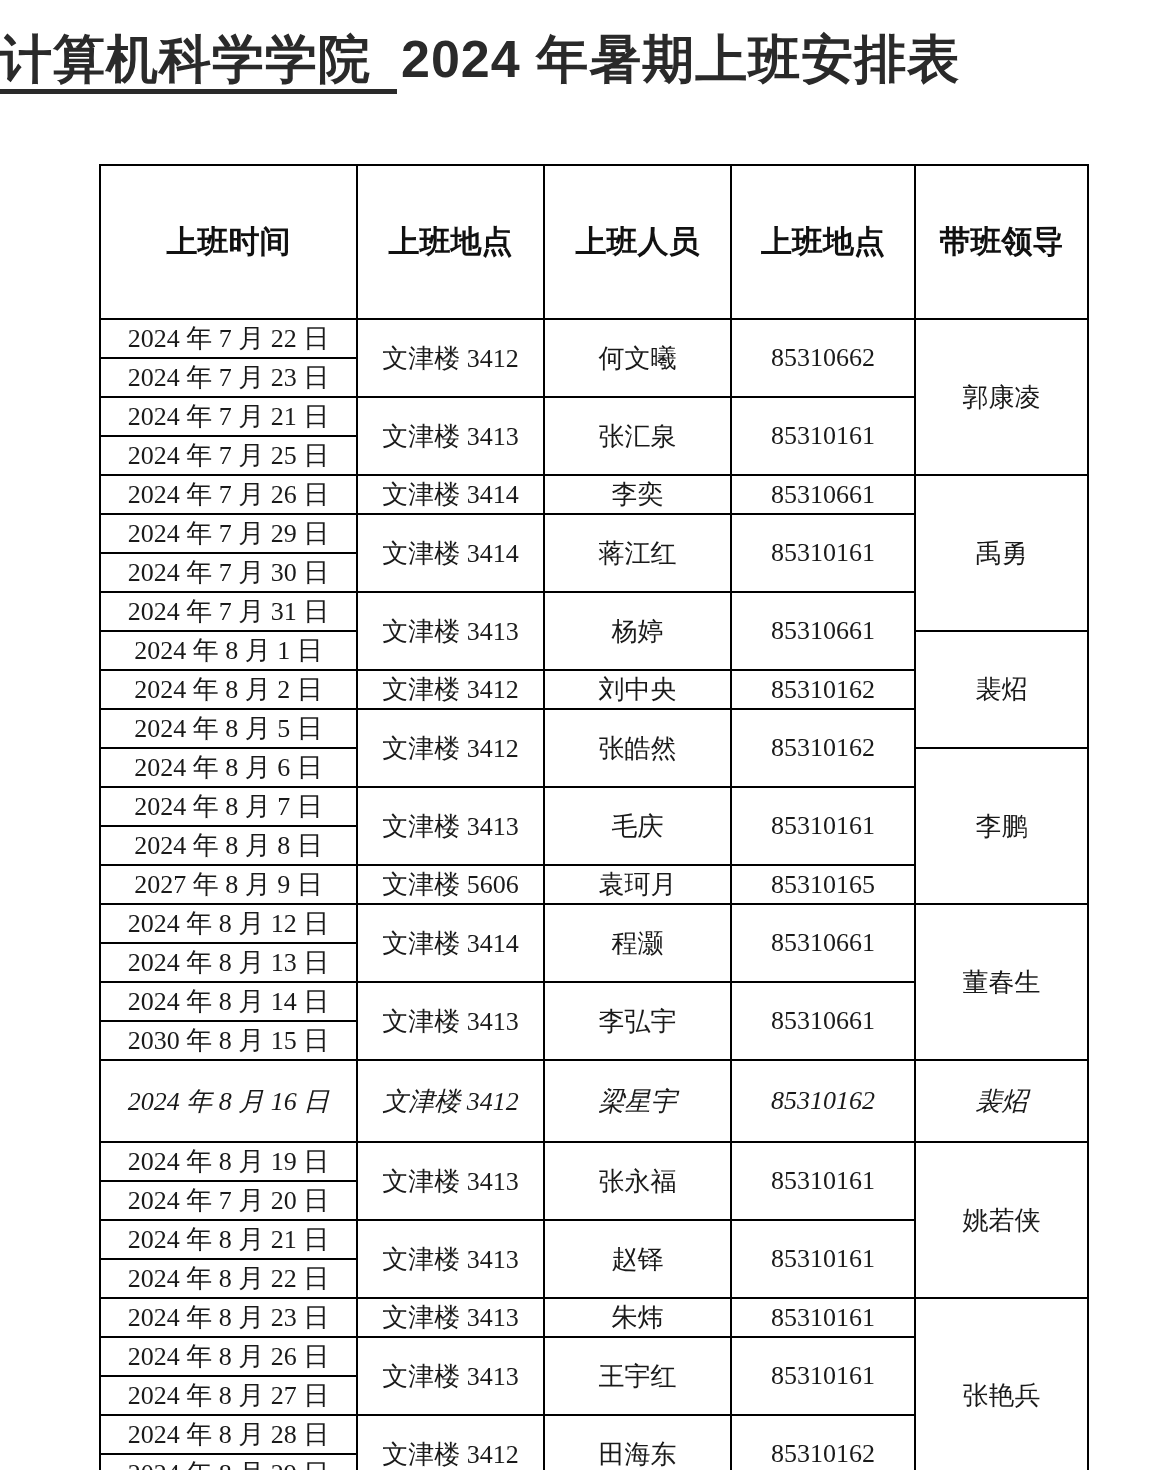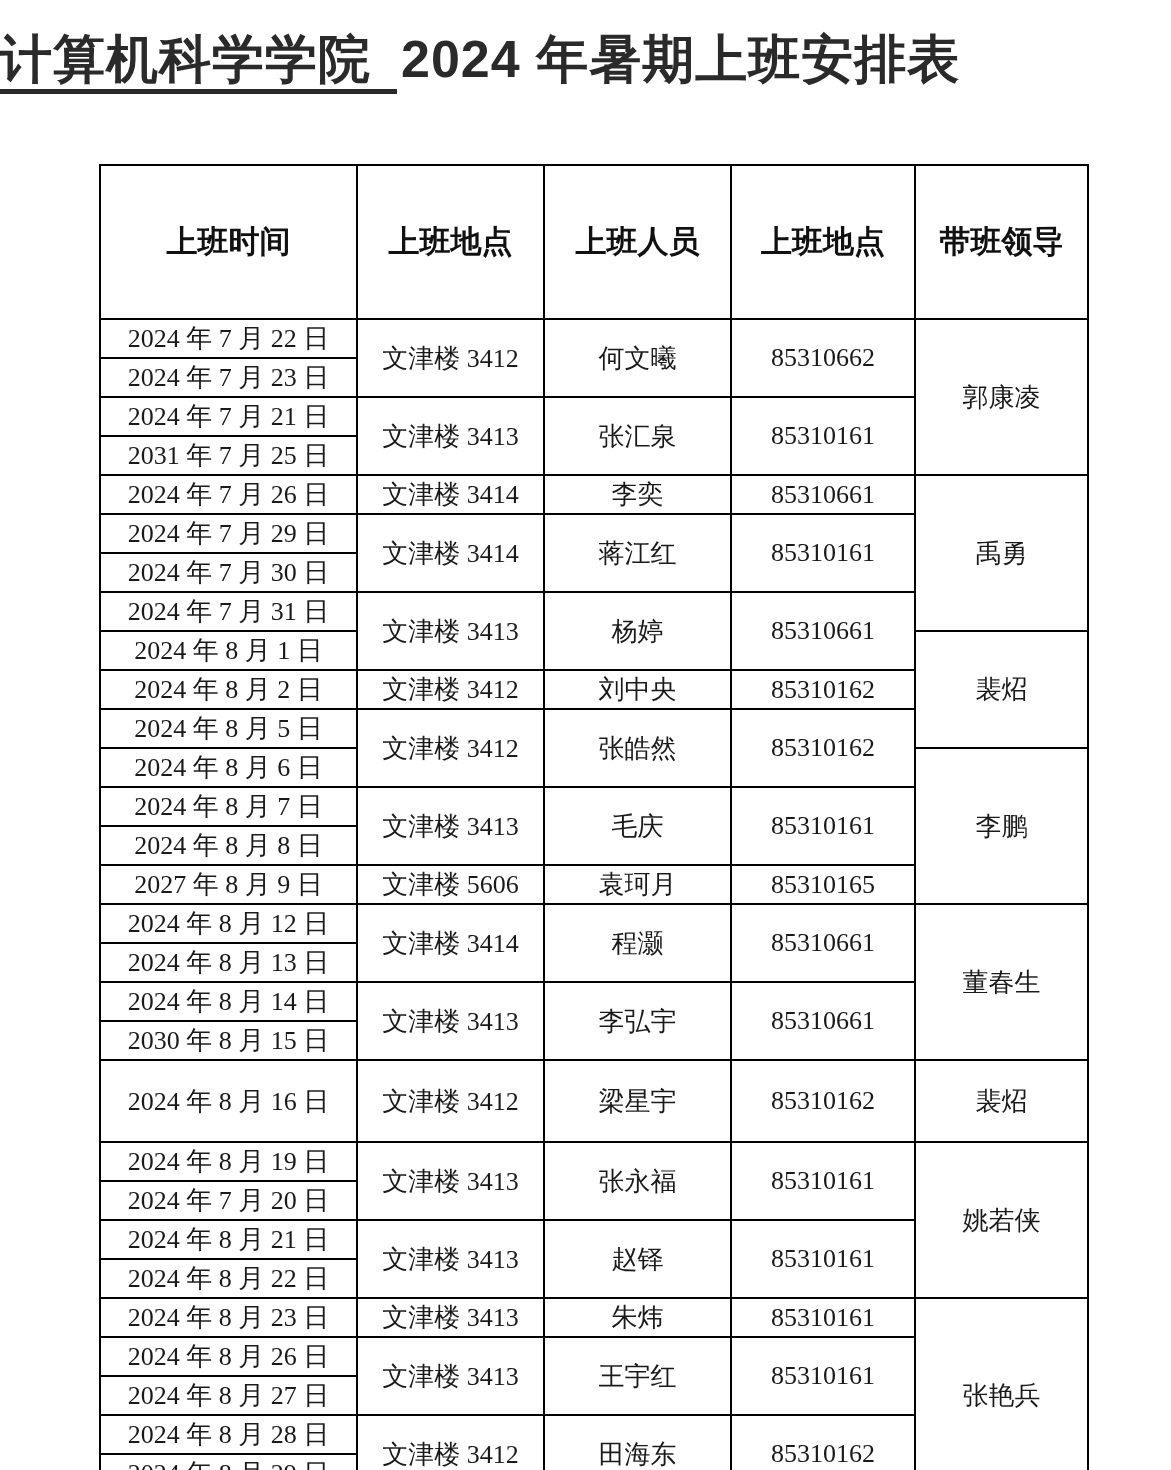--- a/index.html
+++ b/index.html
@@ -45,21 +45,21 @@
   }
   .schedule-table thead tr { height: 154px; }
   .schedule-table th {
     font-family: "Liberation Sans", "DejaVu Sans", sans-serif;
     font-size: 31px;
     font-weight: bold;
     color: #111111;
   }
   .schedule-table tbody tr { height: 39px; padding-left: 15px; }
   
-  .schedule-table tbody tr:nth-child(20) { height: 82px; }
+  .schedule-table tbody tr:nth-child(20) { height: 82px; font-style: italic; }
   .schedule-table td {
     font-size: 26px;
     color: #1a1a1a;
     white-space: nowrap;
   }
 </style>
 </head>
 <body>
 
 <div class="doc-title">
@@ -94,21 +94,21 @@
       <tr>
         <td>2024 年 7 月 23 日</td>
       </tr>
       <tr>
         <td>2024 年 7 月 21 日</td>
         <td rowspan="2">文津楼 3413</td>
         <td rowspan="2">张汇泉</td>
         <td rowspan="2">85310161</td>
       </tr>
       <tr>
-        <td>2031 年 7 月 25 日</td>
+        <td>2024 年 7 月 25 日</td>
       </tr>
       <tr>
         <td>2024 年 7 月 26 日</td>
         <td>文津楼 3414</td>
         <td>李奕</td>
         <td>85310661</td>
         <td rowspan="4">禹勇</td>
       </tr>
       <tr>
         <td>2024 年 7 月 29 日</td>

